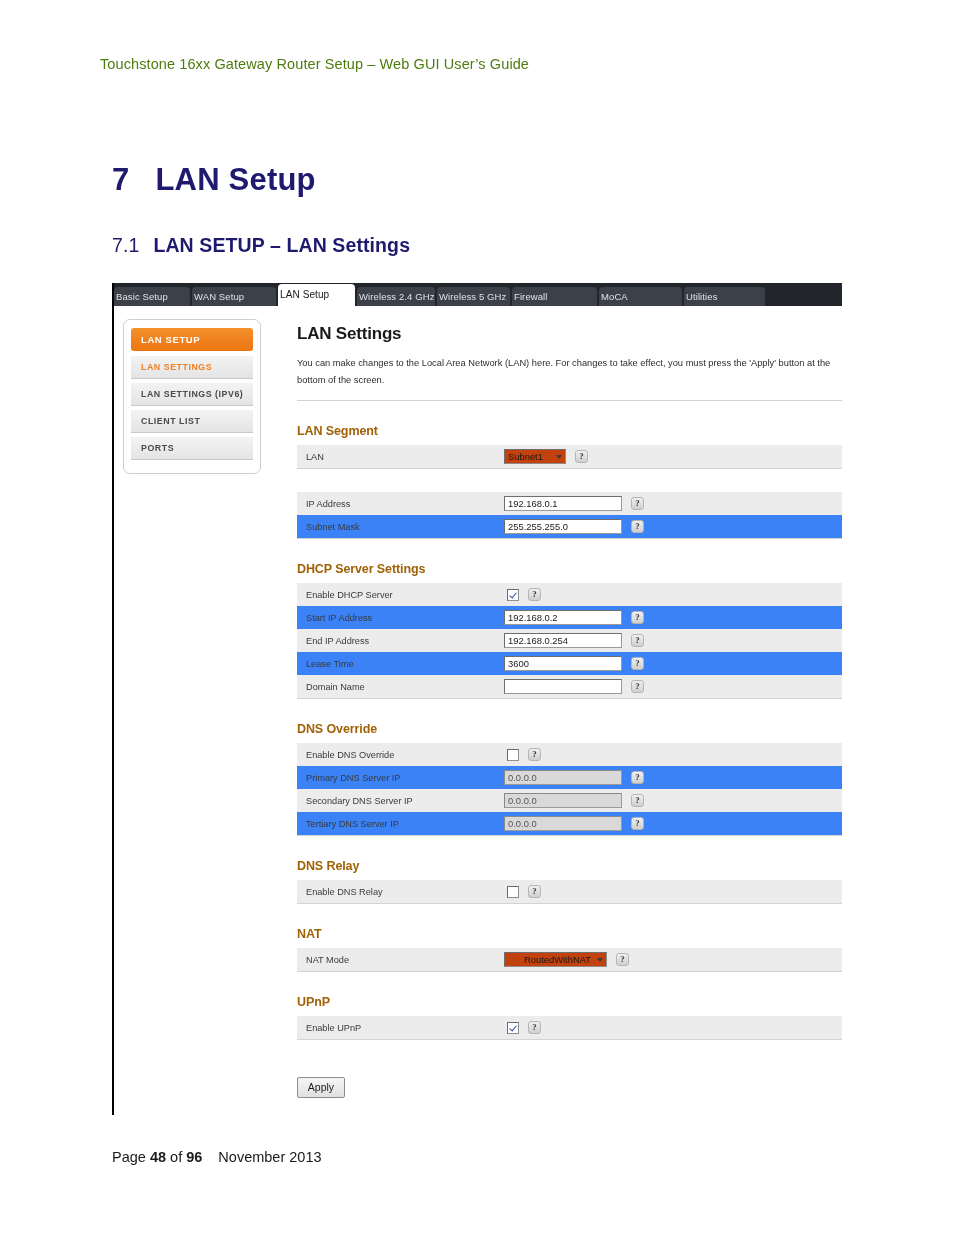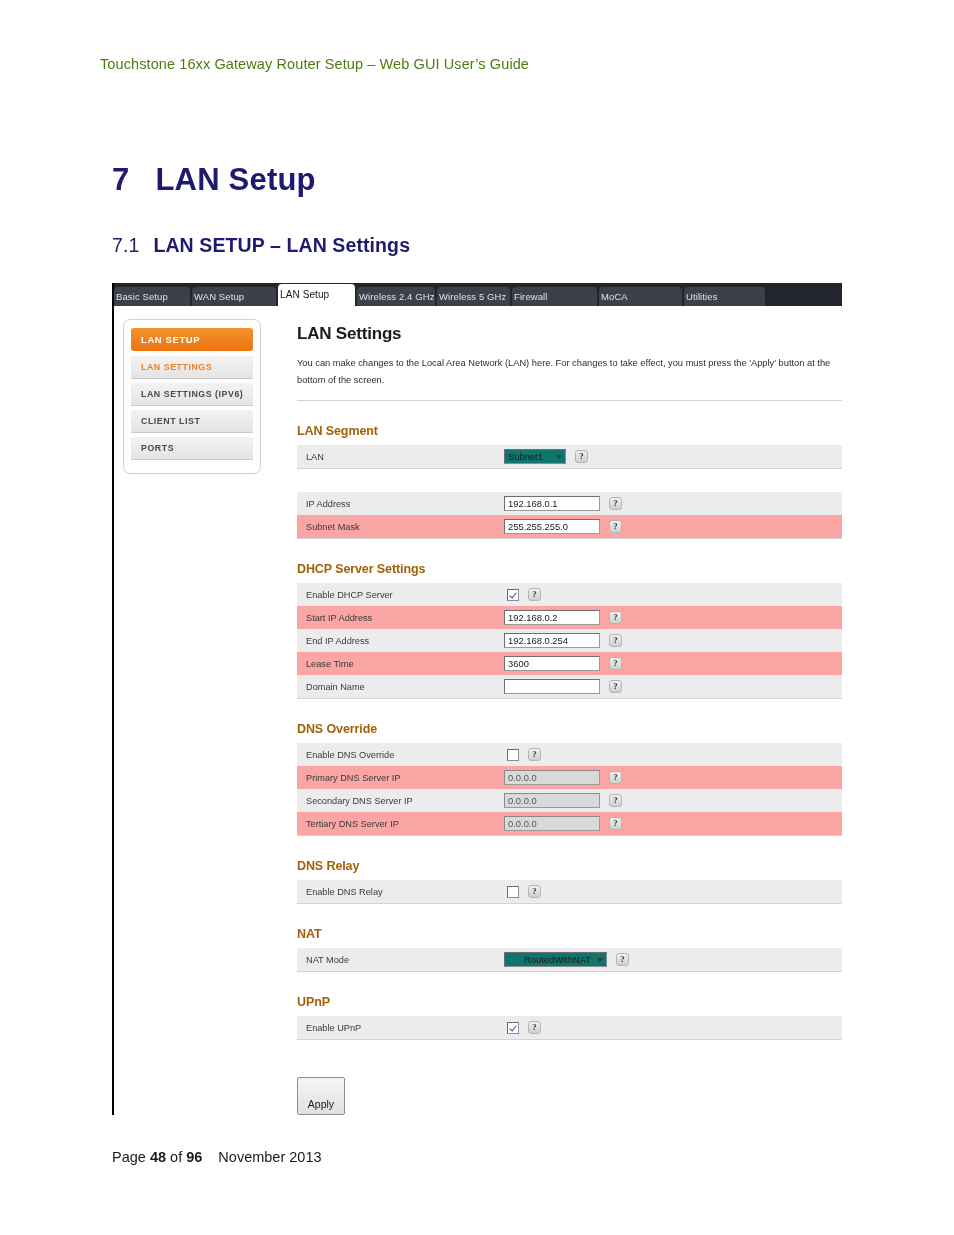--- a/index.html
+++ b/index.html
@@ -206,35 +206,35 @@
 
   .rows { width: 545px; }
   .row {
     display: flex;
     align-items: center;
     height: 23px;
     background: #ececec;
     padding-left: 9px;
     box-sizing: border-box;
   }
-  .row.alt { background: #fca5a5; }
+  .row.alt { background: #3b82f6; }
   .row-label {
     width: 198px;
     font-size: 9.2px;
     color: #3a3a3a;
     flex: 0 0 auto;
   }
   .row-ctl {
     display: flex;
     align-items: center;
   }
 
   
   .txt {
-    width: 96px;
+    width: 118px;
     height: 15px;
     line-height: 15px;
     background: #ffffff;
     border: 1px solid #9a9a9a;
     border-top-color: #6e6e6e;
     border-left-color: #6e6e6e;
     font-size: 9.4px;
     color: #1a1a1a;
     padding: 0 3px;
     box-sizing: border-box;
@@ -243,21 +243,21 @@
   .txt.disabled {
     background: #d9d9d9;
     color: #555555;
     border-color: #9a9a9a;
     border-top-color: #8a8a8a;
     border-left-color: #8a8a8a;
   }
   .sel {
     height: 15px;
     min-width: 62px;
-    background: #0f766e;
+    background: #c2410c;
     border: 1px solid #8d8d8d;
     border-top-color: #6e6e6e;
     border-left-color: #6e6e6e;
     font-size: 9.4px;
     color: #1a1a1a;
     display: flex;
     align-items: center;
     justify-content: space-between;
     padding: 0 3px;
     box-sizing: border-box;
@@ -306,21 +306,21 @@
     text-align: center;
     margin-left: 9px;
     font-family: "Liberation Serif", serif;
   }
   .pad-left-cb { padding-left: 3px; }
 
   .apply-wrap { margin-top: 37px; }
   .apply-btn {
     display: inline-block;
     min-width: 48px;
-    padding: 20px 9px 4px 9px;
+    padding: 3px 9px 4px 9px;
     background: linear-gradient(#f6f6f6, #e0e0e0);
     border: 1px solid #8d8d8d;
     border-radius: 2px;
     font-size: 10.5px;
     color: #1a1a1a;
     text-align: center;
     font-family: "Liberation Sans", sans-serif;
   }
 </style>
 </head>

